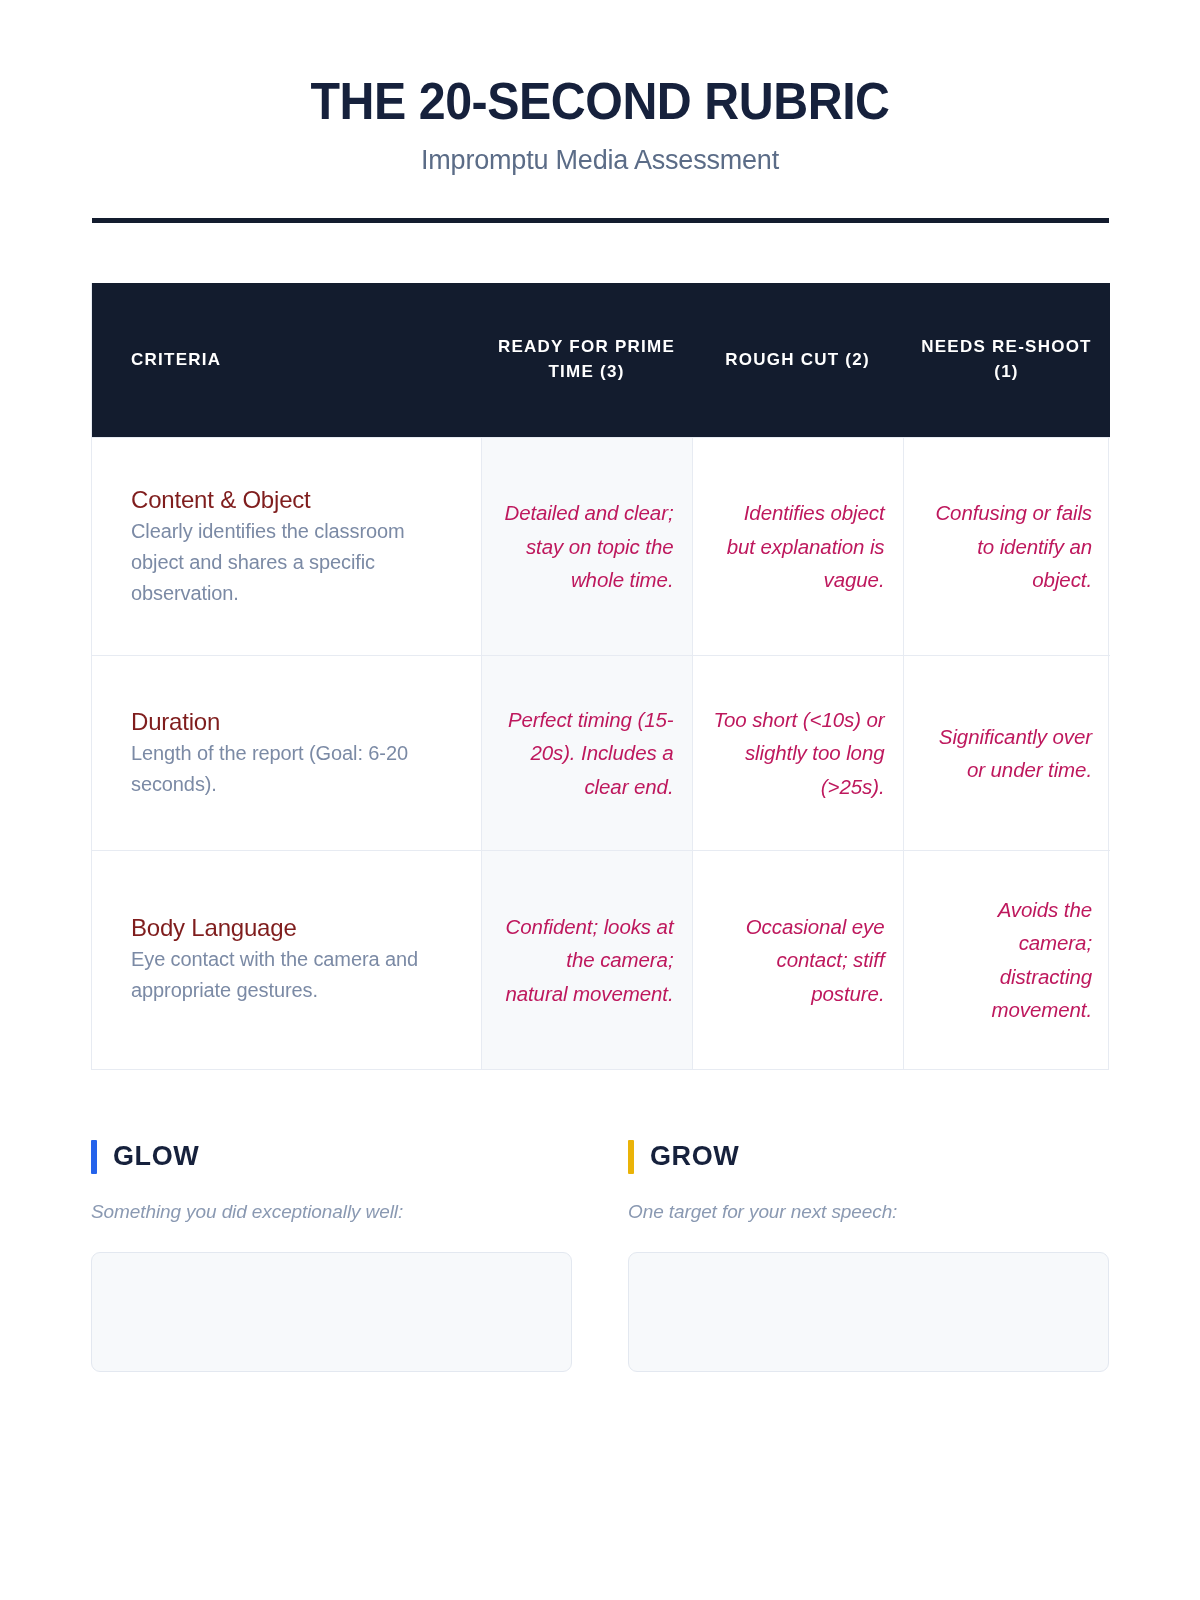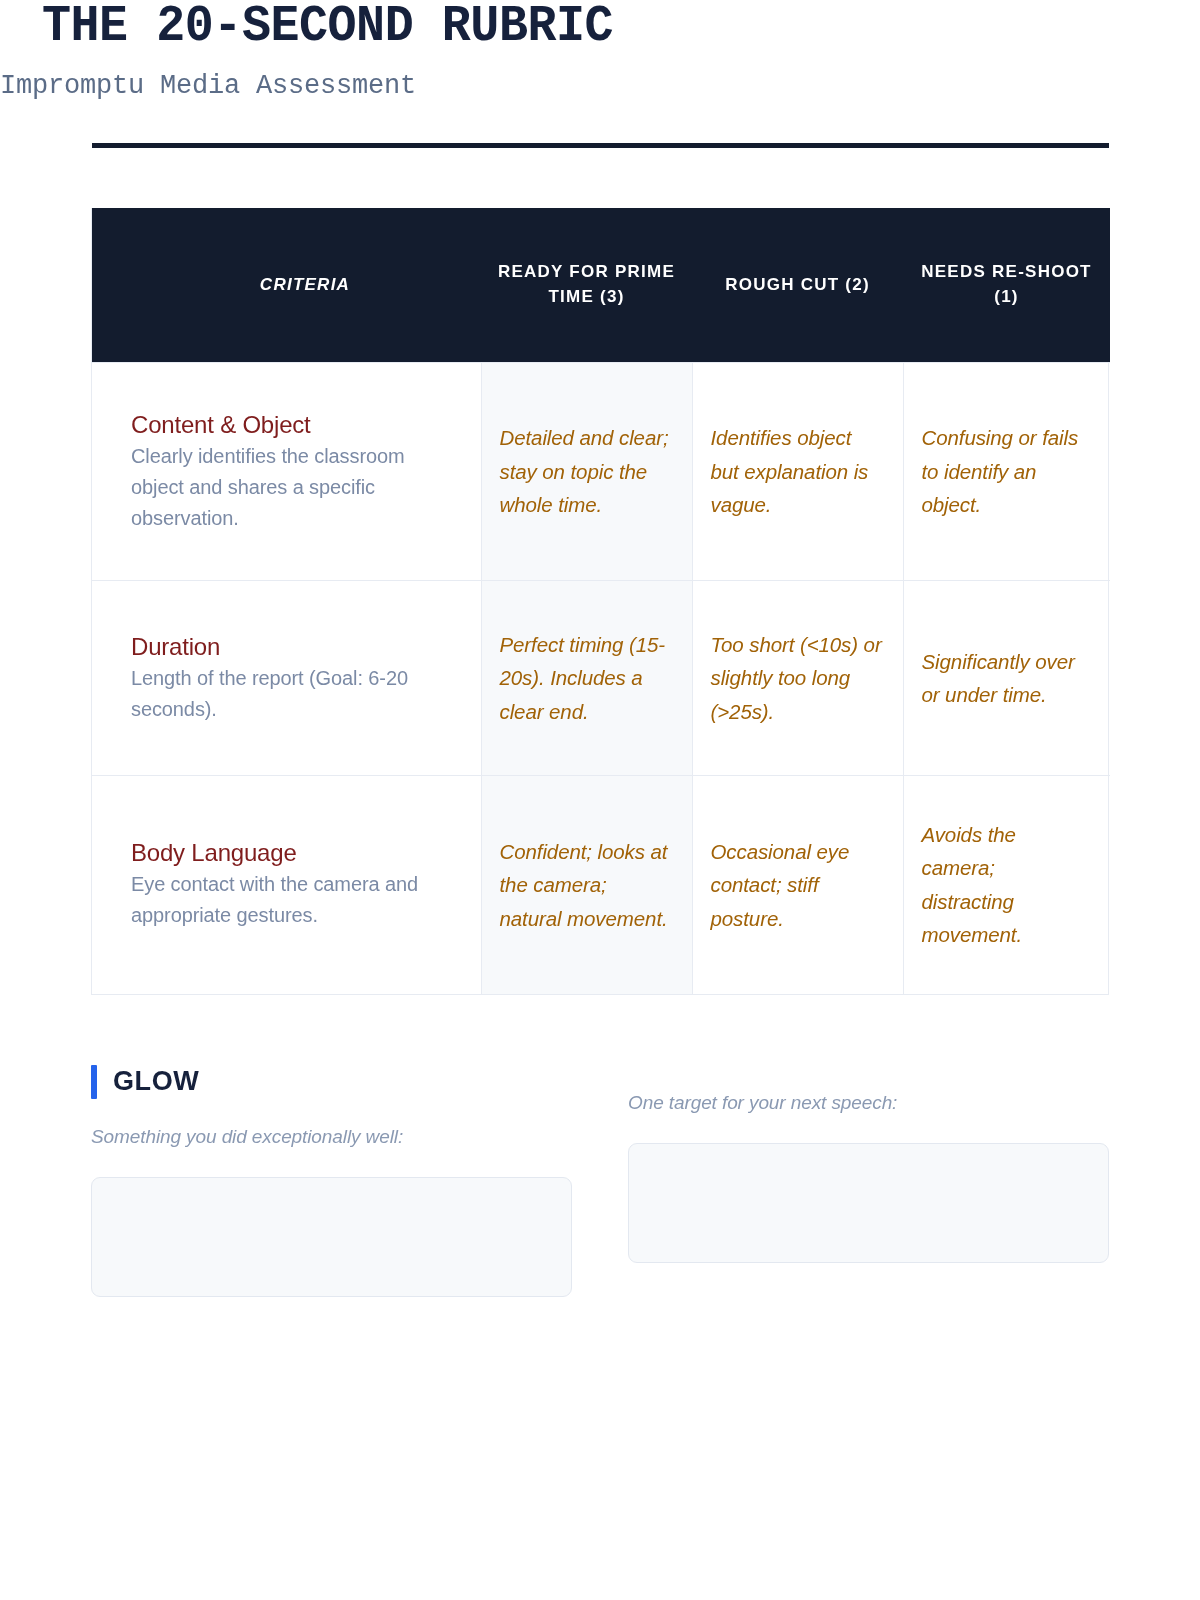--- a/index.html
+++ b/index.html
@@ -15,22 +15,22 @@
   .page {
     position: relative;
     width: 1200px;
     height: 1600px;
     background: #ffffff;
     overflow: hidden;
   }
 
   
   .header {
-    text-align: left;
-    font-family: Liberation Mono, monospace;
+    padding-top: 74px;
+    text-align: center;
   }
 
   .doc-title {
     font-size: 52px;
     font-weight: 700;
     letter-spacing: -0.5px;
     color: #16213c;
     line-height: 1.05;
     transform: scaleX(0.93);
   }
@@ -76,23 +76,22 @@
     font-weight: 700;
     letter-spacing: 1.25px;
     text-transform: uppercase;
     vertical-align: middle;
     padding: 26px 14px;
     height: 155px;
     line-height: 1.45;
   }
 
   thead th.th-criteria {
-    text-align: center;
-    padding-left: 51px;
-    font-style: italic;
+    text-align: left;
+    padding-left: 39px;
   }
 
   thead th.th-level { text-align: center; }
 
   tbody td {
     border-top: 1px solid #e7ebf2;
     border-right: 1px solid #e7ebf2;
     vertical-align: middle;
   }
   tbody td:last-child { border-right: none; }
@@ -115,24 +114,24 @@
     margin-top: 1px;
     font-size: 20px;
     font-weight: 400;
     color: #7b8aa5;
     line-height: 1.55;
     letter-spacing: -0.1px;
   }
 
   td.level-cell {
     padding: 24px 18px;
-    text-align: left;
+    text-align: right;
     font-size: 20.5px;
     font-style: italic;
-    color: #a16207;
+    color: #be185d;
     line-height: 1.63;
     letter-spacing: -0.1px;
   }
 
   td.level-cell.highlight { background: #f7f9fb; }
 
   
   tr.row-0 td { height: 218px; }
   tr.row-1 td { height: 196px; }
   tr.row-2 td { height: 195px; }
@@ -256,19 +255,23 @@
     <div class="reflect-col">
       <div class="reflect-head">
         <span class="accent-bar glow"></span>
         <span class="reflect-title">GLOW</span>
       </div>
       <div class="reflect-prompt">Something you did exceptionally well:</div>
       <div class="reflect-box"></div>
     </div>
 
     <div class="reflect-col">
+      <div class="reflect-head">
+        <span class="accent-bar grow"></span>
+        <span class="reflect-title">GROW</span>
+      </div>
       <div class="reflect-prompt">One target for your next speech:</div>
       <div class="reflect-box"></div>
     </div>
 
   </div>
 
 </div>
 
 </body></html>

